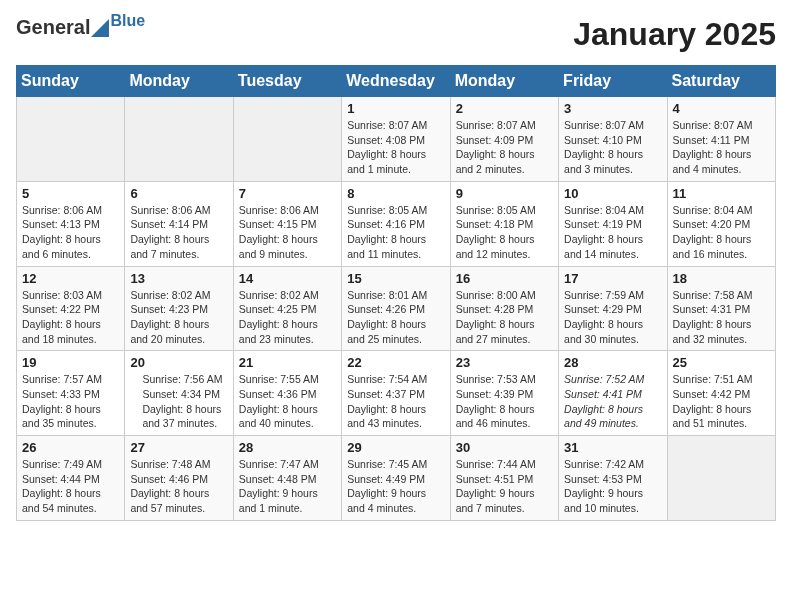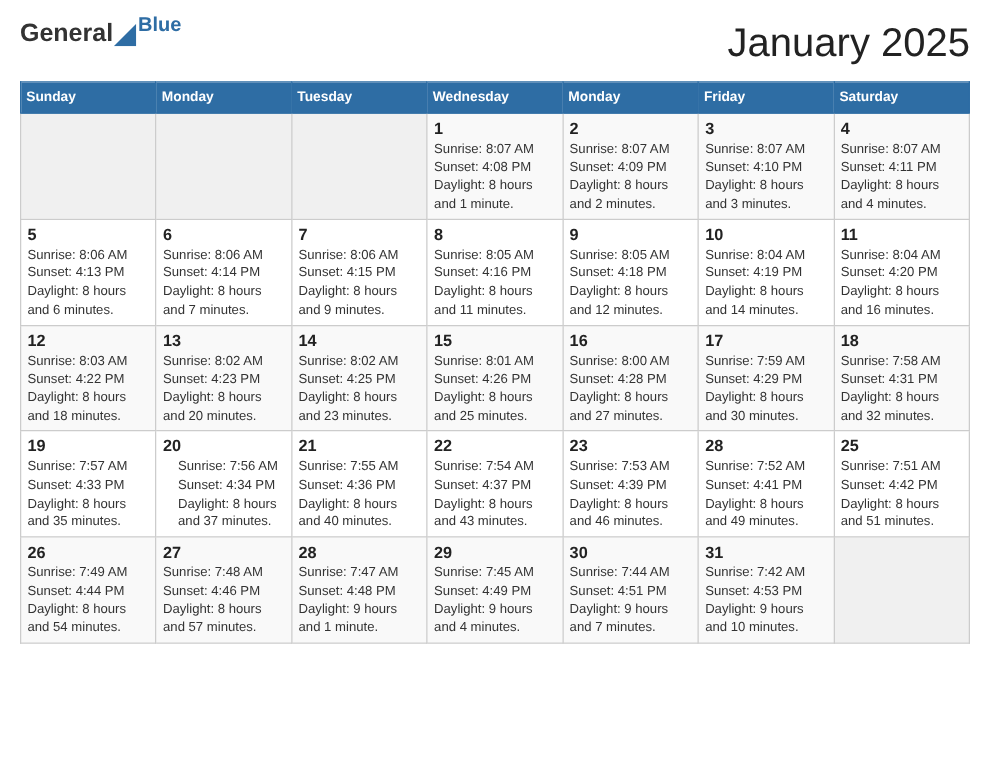--- a/index.html
+++ b/index.html
@@ -25,39 +25,39 @@
       font-weight: bold;
       color: #333;
       display: flex;
       align-items: center;
     }
     .title-block {
       text-align: right;
     }
     .month-title {
       font-size: 32px;
-      font-weight: normal;
+      font-weight: bold;
       color: #222;
     }
     .location-title {
       font-size: 16px;
       color: #444;
       font-weight: bold;
     }
     .calendar {
       width: 100%;
       border-collapse: collapse;
       font-size: 11px;
     }
     .calendar th {
       background: #2e6da4;
       color: #fff;
       padding: 6px 4px;
       text-align: left;
-      font-size: 11px;
+      font-size: 16px;
       font-weight: bold;
       border: 1px solid #2e6da4;
     }
     .calendar td {
       border: 1px solid #ccc;
       vertical-align: top;
       padding: 4px 5px;
       width: 107px;
       min-height: 80px;
       background: #fff;
@@ -262,21 +262,21 @@
 Daylight: 8 hours and 43 minutes.</div>
         </td>
         <td>
           <span class="day-number">23</span>
           <div class="day-info" style="white-space: pre-line;">Sunrise: 7:53 AM
 Sunset: 4:39 PM
 Daylight: 8 hours and 46 minutes.</div>
         </td>
         <td>
           <span class="day-number">28</span>
-          <div class="day-info" style="white-space: pre-line;">Sunrise: 7:52 AM
+          <div class="day-info" style="white-space: pre-line; font-style: italic;">Sunrise: 7:52 AM
 Sunset: 4:41 PM
 Daylight: 8 hours and 49 minutes.</div>
         </td>
         <td>
           <span class="day-number">25</span>
           <div class="day-info" style="white-space: pre-line;">Sunrise: 7:51 AM
 Sunset: 4:42 PM
 Daylight: 8 hours and 51 minutes.</div>
         </td>
       </tr>

